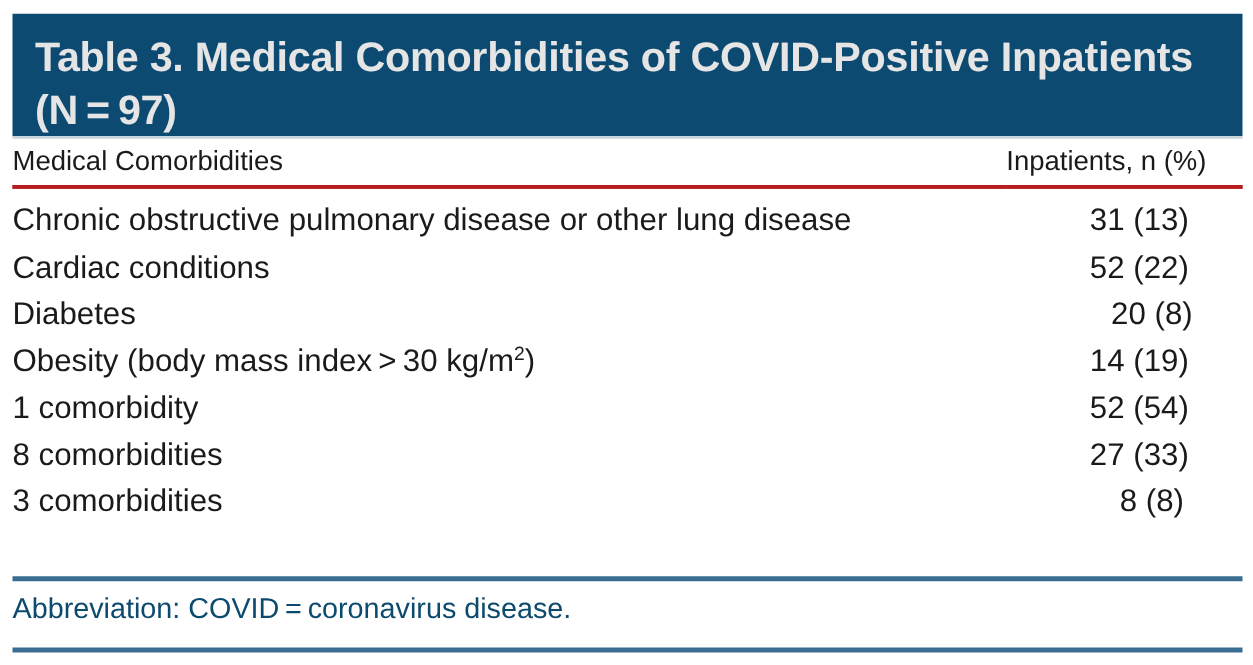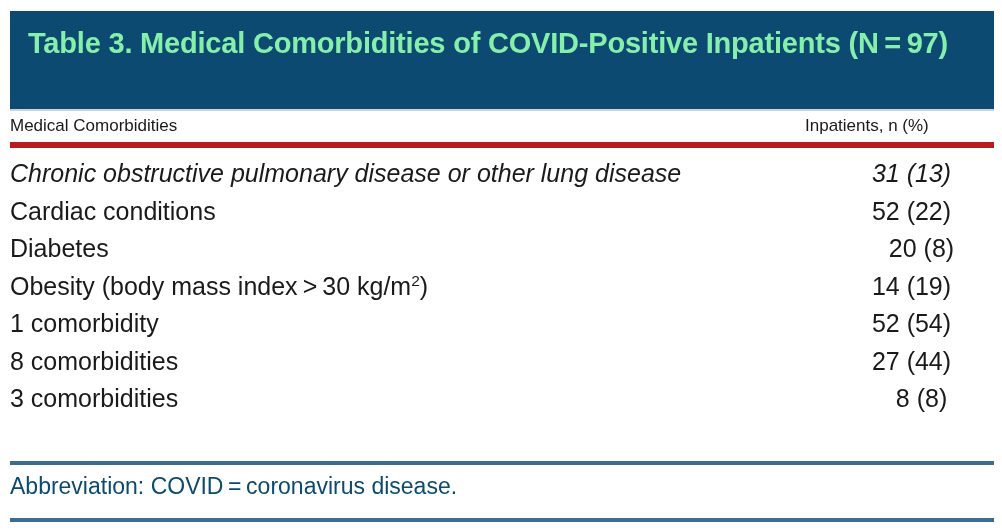--- a/index.html
+++ b/index.html
@@ -28,22 +28,22 @@
     position: absolute;
     left: 10px;
     top: 11px;
     width: 984px;
     height: 98px;
     background: #0d4a71;
     box-sizing: border-box;
     padding: 14px 18px 10px 18px;
   }
   .title-text {
-    color: #86efac;
-    font-size: 29px;
+    color: #e5e5e5;
+    font-size: 33px;
     font-weight: bold;
     line-height: 1.28;
     letter-spacing: -0.2px;
     margin: 0;
     font-family: "Liberation Sans", sans-serif;
   }
 
   .band-underline {
     position: absolute;
     left: 10px;
@@ -67,36 +67,36 @@
 
   .data-table th,
   .data-table td {
     padding: 0;
     margin: 0;
     vertical-align: top;
     font-weight: normal;
   }
 
   .col-head-row th {
-    font-size: 17px;
+    font-size: 22px;
     line-height: 1.2;
     padding-bottom: 6px;
-    border-bottom: 6px solid #b91c1c;
+    border-bottom: 3px solid #b91c1c;
     color: #1a1a1a;
   }
   .col-head-row th.label-head { text-align: left; }
   .col-head-row th.value-head { text-align: left; padding-right: 0; }
 
   .body-row td {
     font-size: 25px;
     line-height: 1.30;
     padding-top: 5px;
     color: #1a1a1a;
   }
-  .body-row:first-child td { padding-top: 9px; font-style: italic; }
+  .body-row:first-child td { padding-top: 9px; }
   .body-row td.label-cell { text-align: left; padding-right: 10px; }
   .body-row td.value-cell {
     text-align: center;
     padding-left: 24px;
     white-space: nowrap;
   }
   .body-row td.value-cell.narrow { padding-left: 44px; }
 
   
   .hanging {
@@ -184,21 +184,21 @@
         <td class="value-cell">14 (19)</td>
       </tr>
 
       <tr class="body-row">
         <td class="label-cell">1 comorbidity</td>
         <td class="value-cell">52 (54)</td>
       </tr>
 
       <tr class="body-row">
         <td class="label-cell">8 comorbidities</td>
-        <td class="value-cell">27 (44)</td>
+        <td class="value-cell">27 (33)</td>
       </tr>
 
       <tr class="body-row">
         <td class="label-cell">3 comorbidities</td>
         <td class="value-cell narrow">8 (8)</td>
       </tr>
 
     </tbody>
   </table>
 

